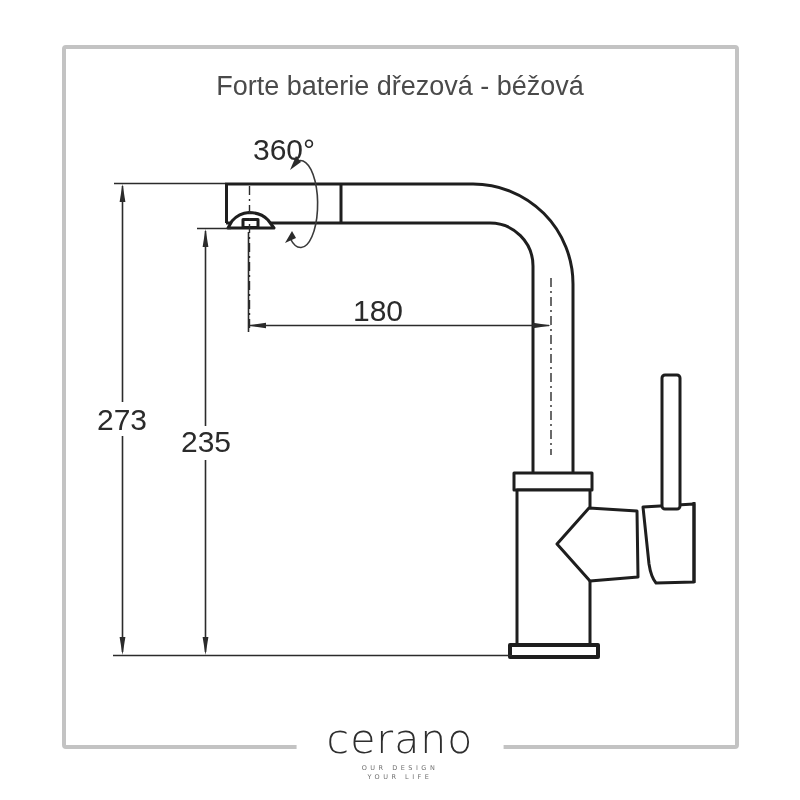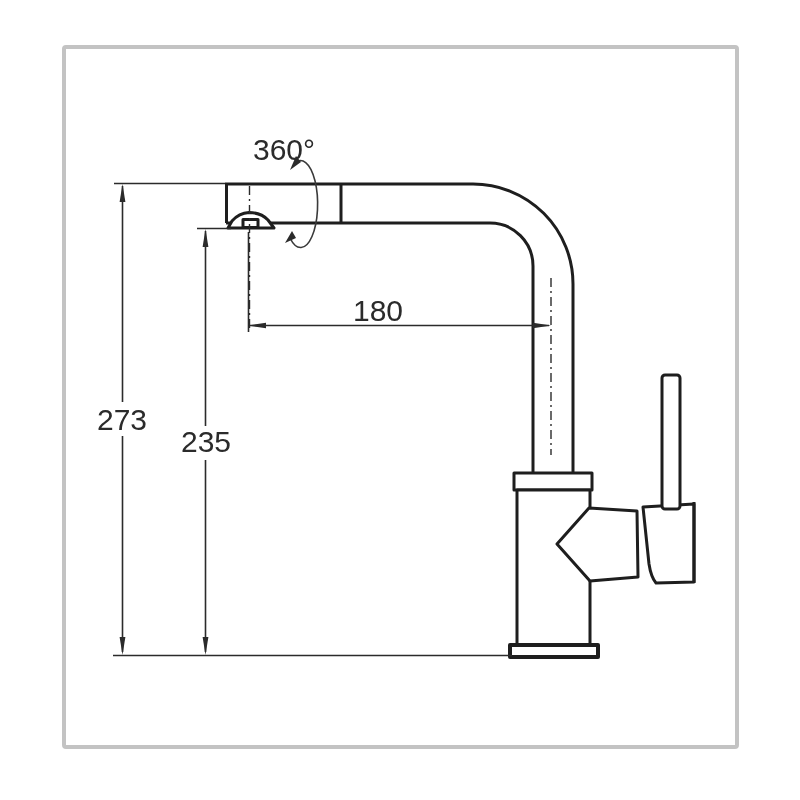--- a/index.html
+++ b/index.html
@@ -26,20 +26,21 @@
             color:#6f6f6f;margin-top:3px;}
   .logo-tag.second{margin-top:1px;}
 </style>
 </head>
 <body>
 
 <div class="canvas">
 
   <div class="frame"></div>
 
+  <div class="title">Forte baterie dřezová - béžová</div>
 
   <svg class="drawing" viewBox="0 0 800 800">
     <g>
 
       <path class="outline" d="M 225,184 H 473 A 100,100 0 0 1 573,284 V 474"></path>
 
       <path class="outline" d="M 226,223 H 490 A 43,43 0 0 1 533,266 V 474"></path>
 
       <path class="outline" d="M 226.5,184 V 223"></path>
 
@@ -91,14 +92,19 @@
     </g>
 
     <g>
       <path class="rot-arc" d="M 294,164 A 17,43.5 0 1 1 290,238"></path>
       <polygon class="dim-arrow" points="290,170 296,156 301,162"></polygon>
       <polygon class="dim-arrow" points="285,243 292,231 296,238"></polygon>
       <text class="dim-text" x="284" y="160" text-anchor="middle">360°</text>
     </g>
   </svg>
 
+  <div class="logo">
+    <div class="logo-name">cerano</div>
+    <div class="logo-tag">OUR DESIGN</div>
+    <div class="logo-tag second">YOUR LIFE</div>
+  </div>
 
 </div>
 
 </body></html>

